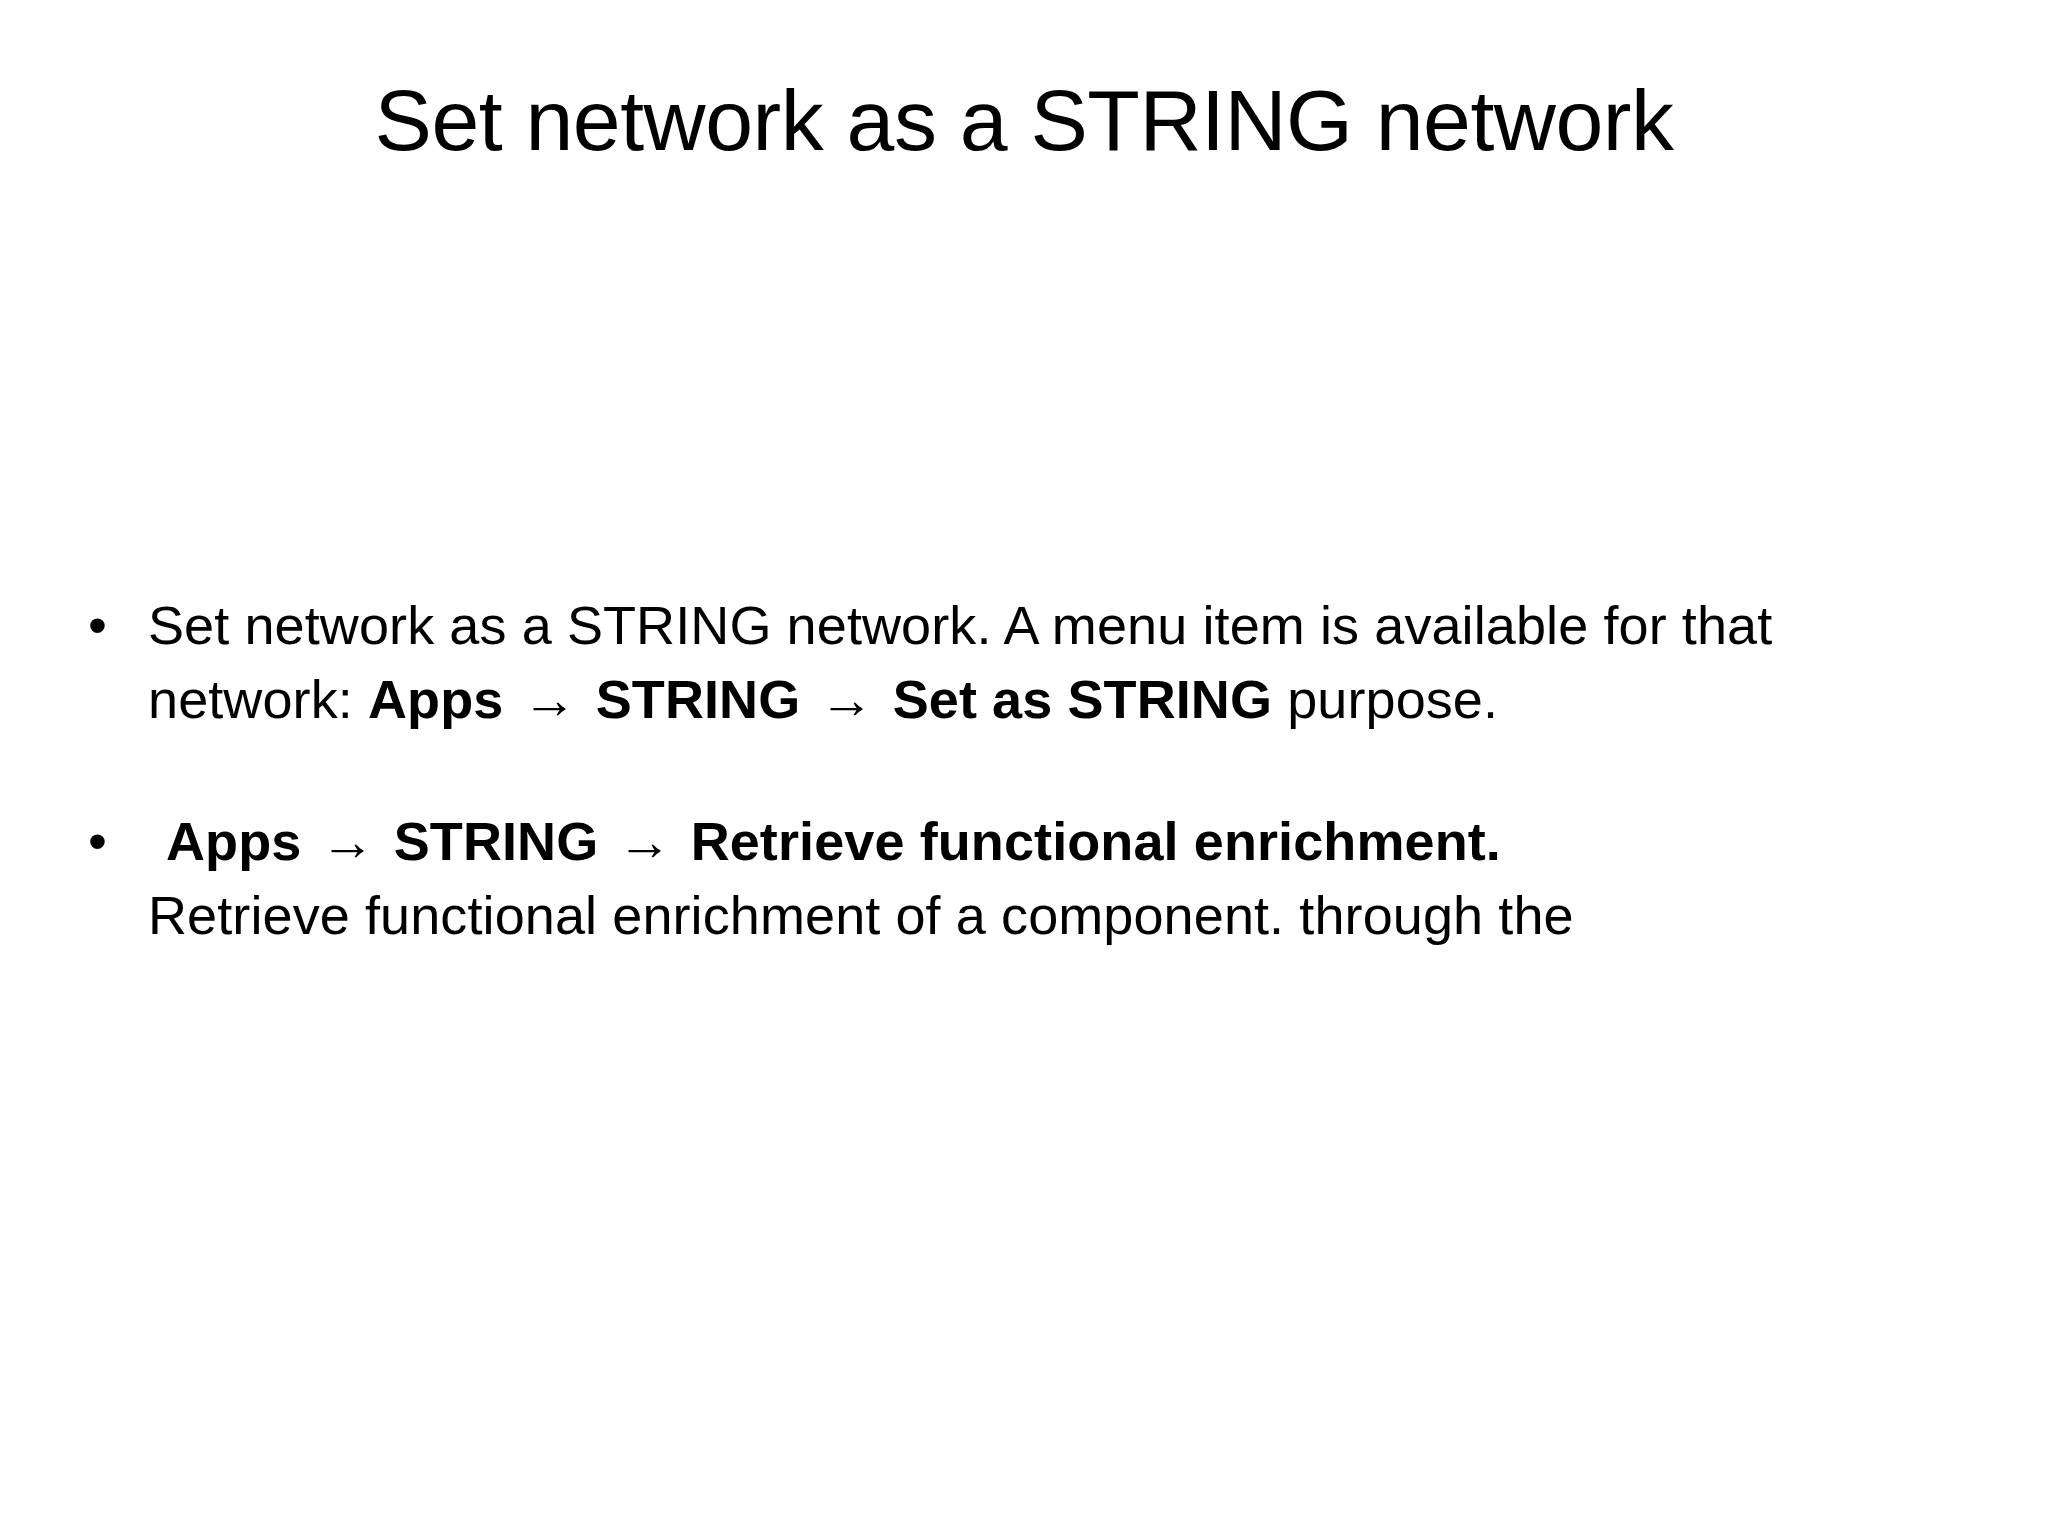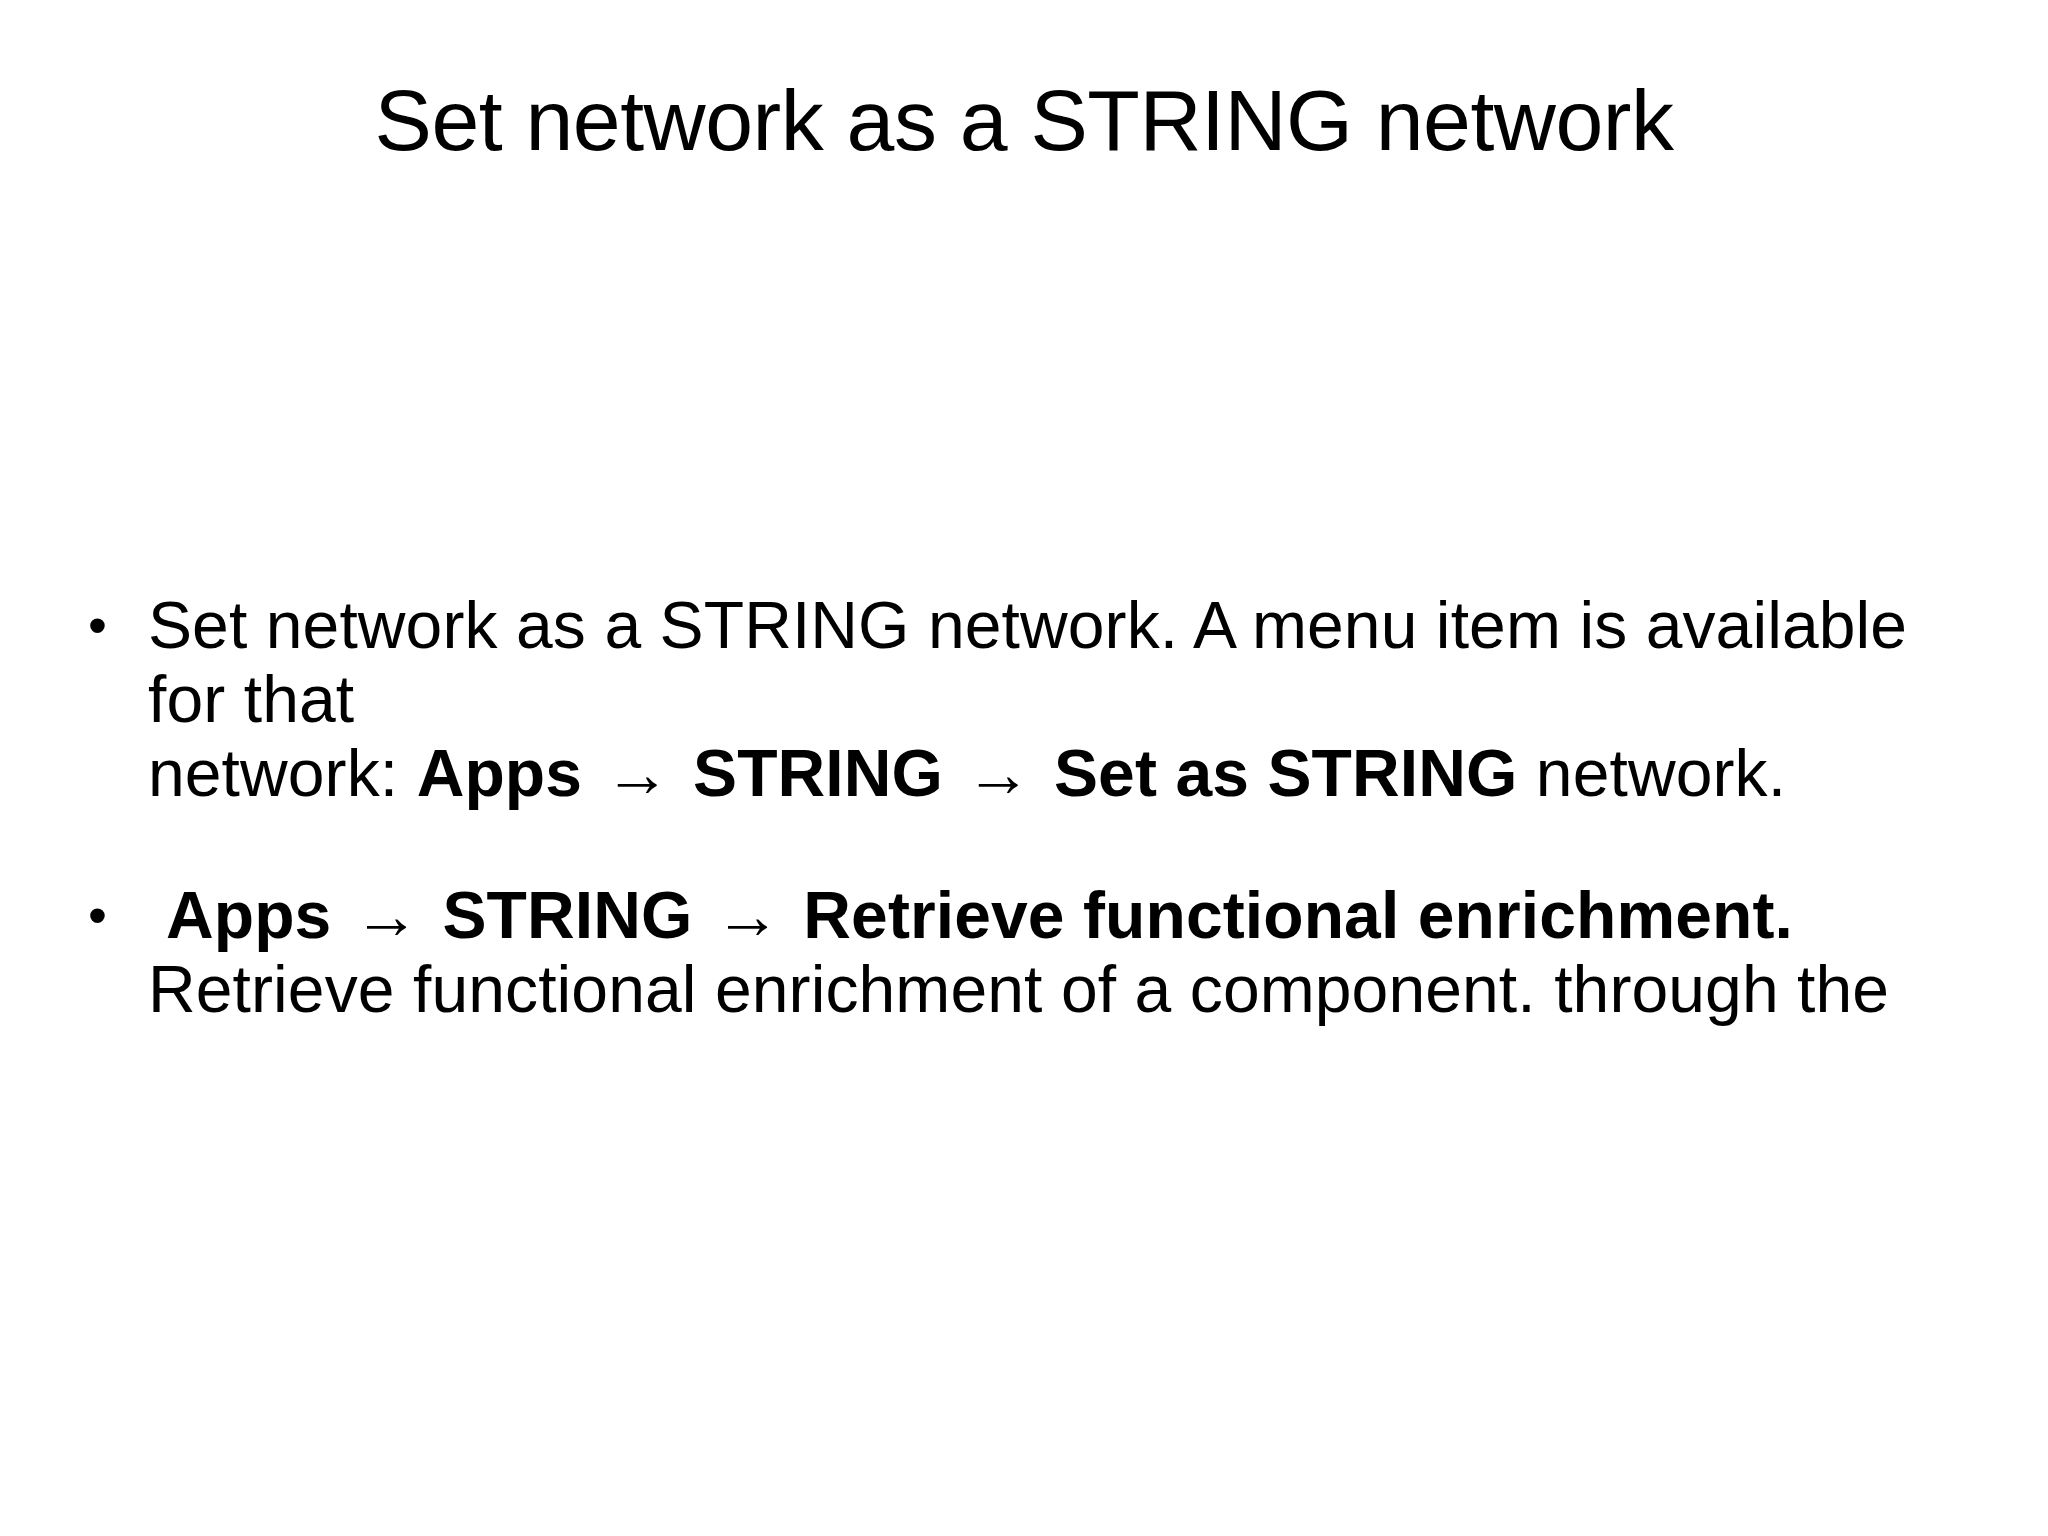--- a/index.html
+++ b/index.html
@@ -60,21 +60,21 @@
     line-height: 74px;
     text-align: left;
     padding-left: 10px;
     box-sizing: border-box;
     color: #000000;
     font-weight: 400;
   }
 
   .bullet-text {
     flex: 1 1 auto;
-    font-size: 66px;
+    font-size: 54px;
     line-height: 74px;
     font-weight: 400;
     color: #000000;
     letter-spacing: 0.1px;
   }
 
   .bullet-text .ln { display: block; }
   .bullet-text .ln.indent { padding-left: 18px; }
 
   .b { font-weight: 700; }
@@ -95,21 +95,21 @@
 
   <div class="body-block">
 
     <div class="bullet-row">
       <span class="bullet-marker">•</span>
       <div class="bullet-text">
         <span class="ln">
           <span>Set network as a STRING network. A menu item is available for that</span>
         </span>
         <span class="ln">
-          <span class="sp">network: </span><span class="b">Apps</span><span class="arrow sp"> → </span><span class="b">STRING</span><span class="arrow sp"> → </span><span class="b">Set as STRING</span><span class="sp"> network.</span>
+          <span class="sp">network: </span><span class="b">Apps</span><span class="arrow sp"> → </span><span class="b">STRING</span><span class="arrow sp"> → </span><span class="b">Set as STRING</span><span class="sp"> purpose.</span>
         </span>
       </div>
     </div>
 
     <div class="bullet-row">
       <span class="bullet-marker">•</span>
       <div class="bullet-text">
         <span class="ln indent">
           <span class="b">Apps</span><span class="arrow sp"> → </span><span class="b">STRING</span><span class="arrow sp"> → </span><span class="b">Retrieve functional enrichment</span><span class="b">.</span>
         </span>

